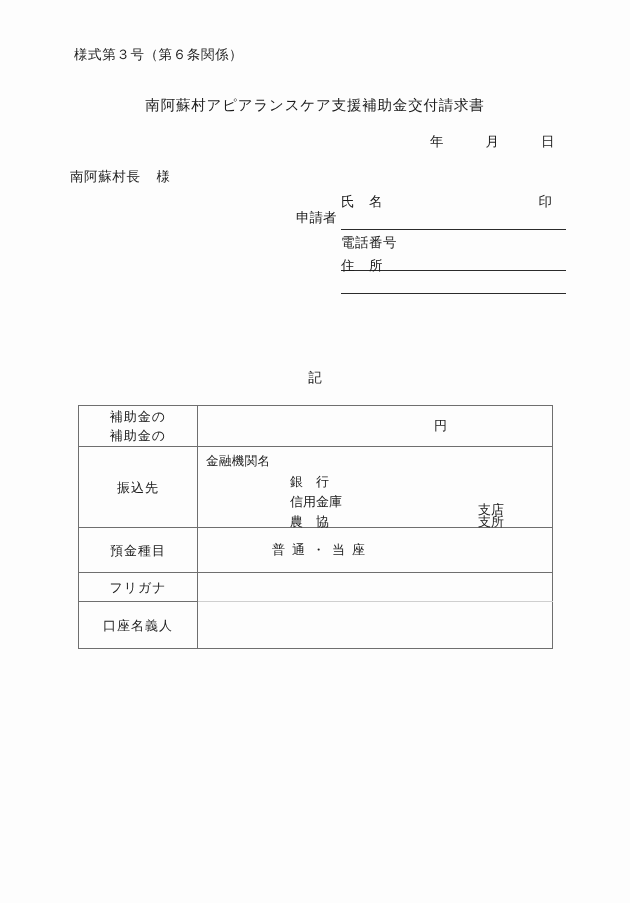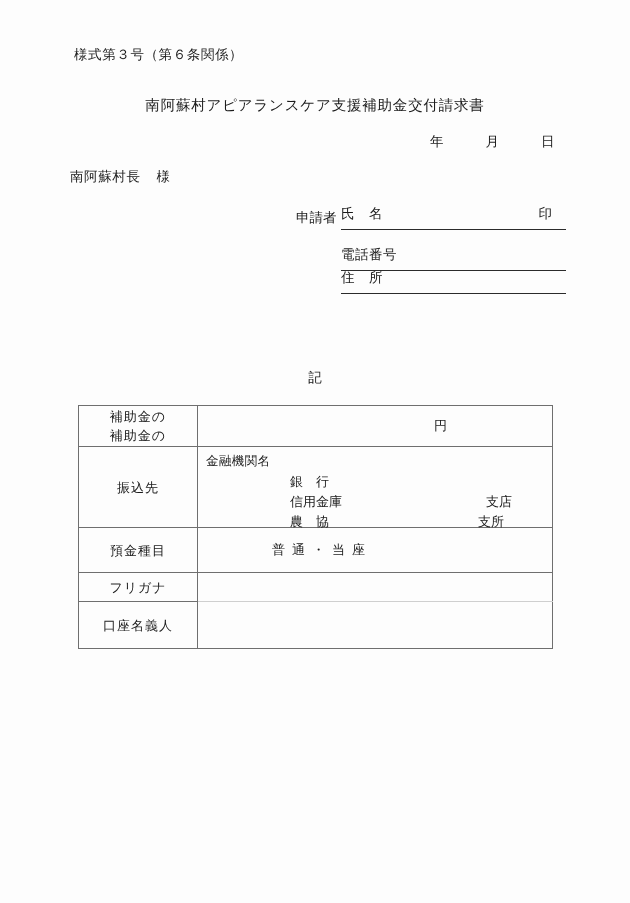--- a/index.html
+++ b/index.html
@@ -85,21 +85,21 @@
     width: 45px;
     white-space: nowrap;
     padding-bottom: 3px;
   }
   .app-underline {
     flex: 1;
     border-bottom: 1px solid #2b2b2b;
     display: flex;
     align-items: flex-end;
     justify-content: space-between;
-    padding-bottom: 6px;
+    padding-bottom: 18px;
     height: 20px;
   }
   .app-field-label {
     white-space: nowrap;
     letter-spacing: 0.5px;
   }
   .app-seal {
     white-space: nowrap;
     padding-right: 14px;
   }
@@ -191,21 +191,21 @@
   }
   .bank-opt.o1 { top: 26px; }
   .bank-opt.o2 { top: 46px; }
   .bank-opt.o3 { top: 66px; }
   .bank-suffix {
     position: absolute;
     left: 280px;
     font-size: 13px;
     white-space: nowrap;
   }
-  .bank-suffix.s2 { top: 46px; margin-left: 8px; }
+  .bank-suffix.s2 { top: 54px; }
   .bank-suffix.s3 { top: 66px; }
 
   .type-cell {
     position: relative;
   }
   .type-text {
     position: absolute;
     left: 74px;
     top: 50%;
     transform: translateY(-50%);

